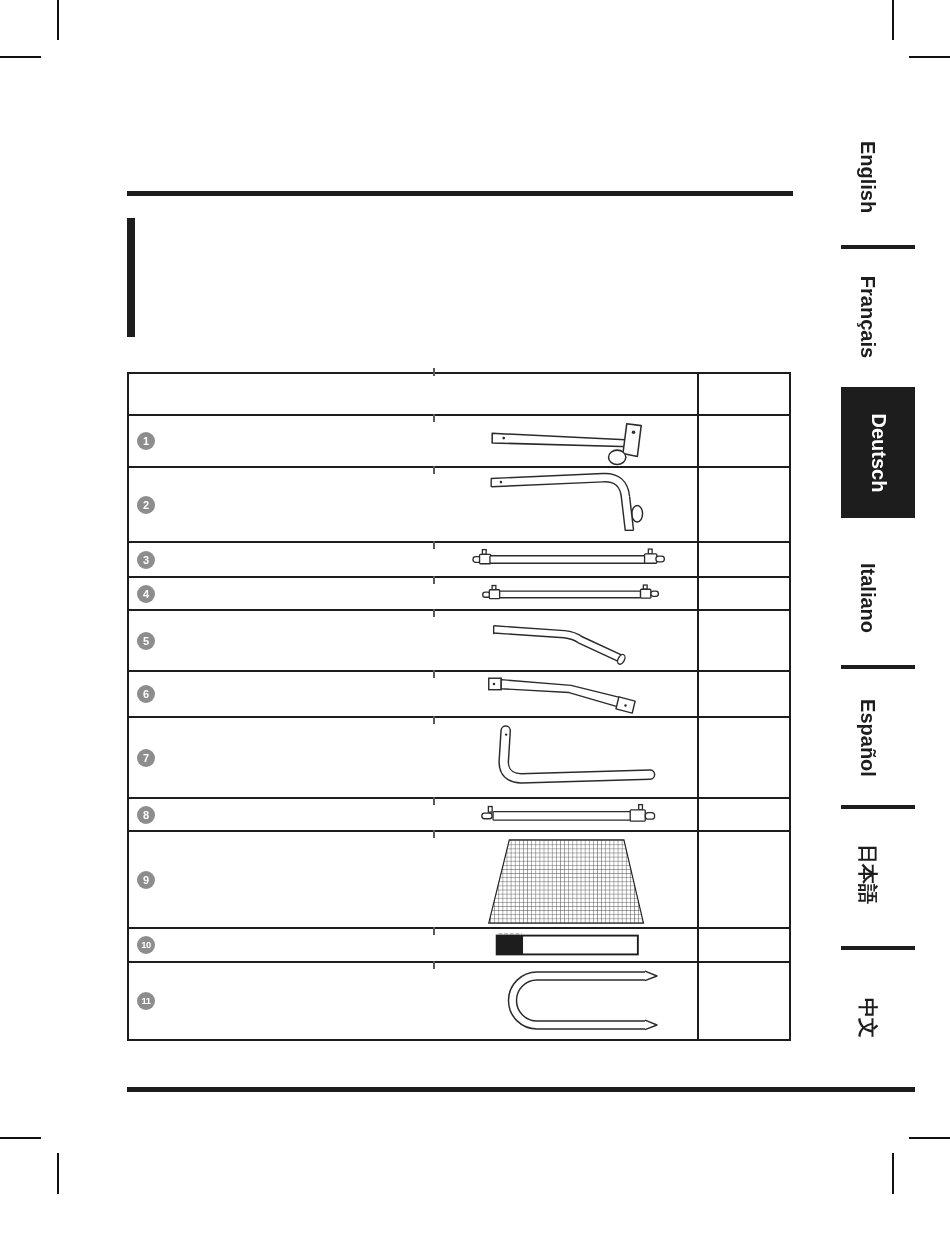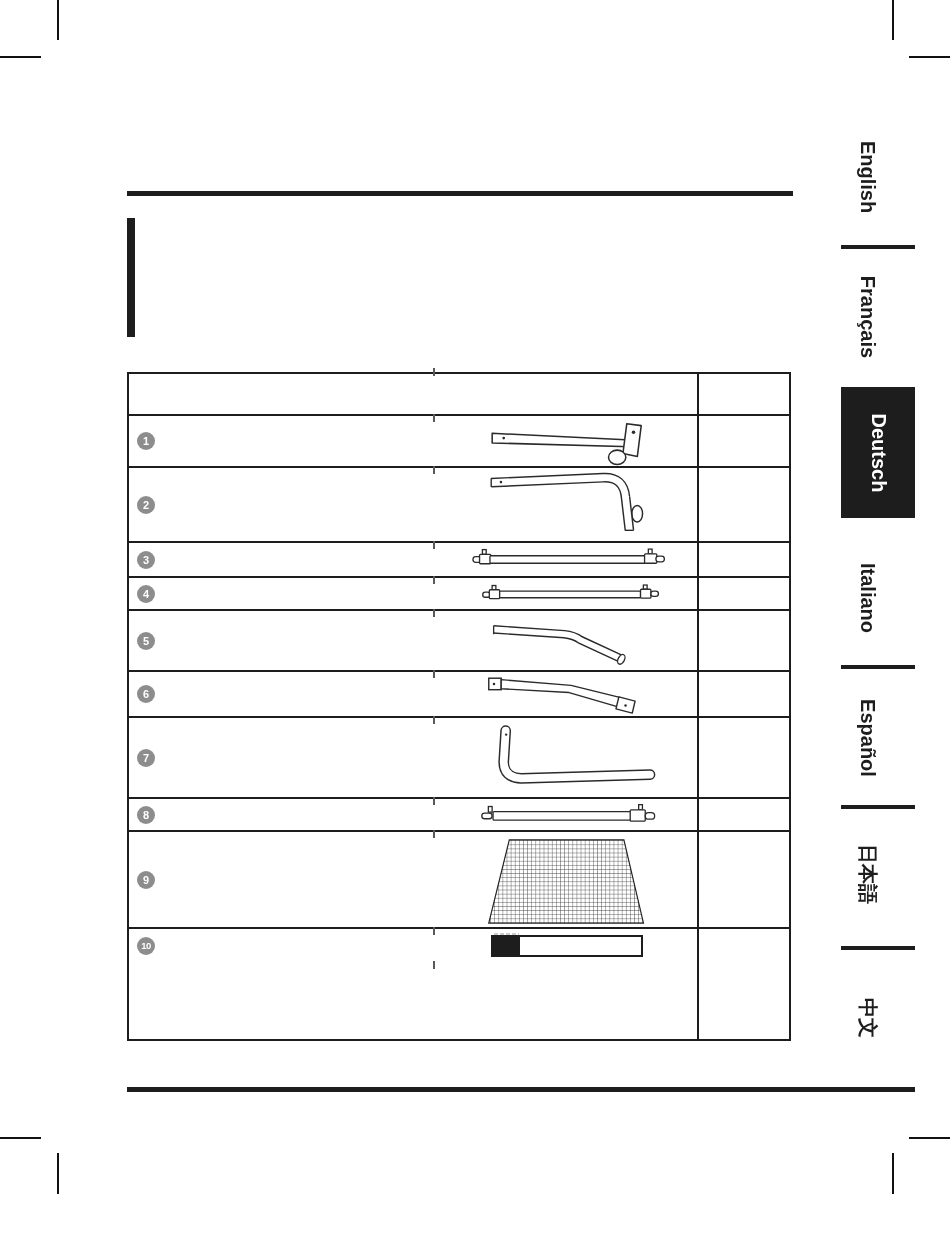--- a/index.html
+++ b/index.html
@@ -179,20 +179,31 @@
       <span class="num small">10</span>
       <div class="art">
         <svg viewBox="0 0 225 34">
           <line x1="35" y1="5" x2="60" y2="5" stroke="#bbb" stroke-width="1.5" stroke-dasharray="4 2"></line>
           <rect x="33" y="7" width="150" height="20" fill="#fff" stroke="#1d1d1d" stroke-width="2"></rect>
           <rect x="33" y="7" width="28" height="20" fill="#1d1d1d"></rect>
         </svg>
       </div>
     </div>
 
+    <div class="prow" style="height:76px">
+      <span class="num small">11</span>
+      <div class="art">
+        <svg viewBox="0 0 225 76">
+          <path d="M186,13 L78,13 A24.5,24.5 0 0 0 78,62 L186,62" stroke="#2b2b2b" stroke-width="9.5" fill="none"></path>
+          <path d="M186,13 L78,13 A24.5,24.5 0 0 0 78,62 L186,62" stroke="#fff" stroke-width="6.5" fill="none"></path>
+          <path d="M186,8.2 L198,13 L186,17.7" fill="#fff" stroke="#2b2b2b" stroke-width="1.4" stroke-linejoin="round"></path>
+          <path d="M186,57.2 L198,62 L186,66.7" fill="#fff" stroke="#2b2b2b" stroke-width="1.4" stroke-linejoin="round"></path>
+        </svg>
+      </div>
+    </div>
   </div>
 
   <div class="tick" style="top:368px"></div>
   <div class="tick" style="top:414px"></div>
   <div class="tick" style="top:466px"></div>
   <div class="tick" style="top:541px"></div>
   <div class="tick" style="top:576px"></div>
   <div class="tick" style="top:609px"></div>
   <div class="tick" style="top:670px"></div>
   <div class="tick" style="top:716px"></div>

